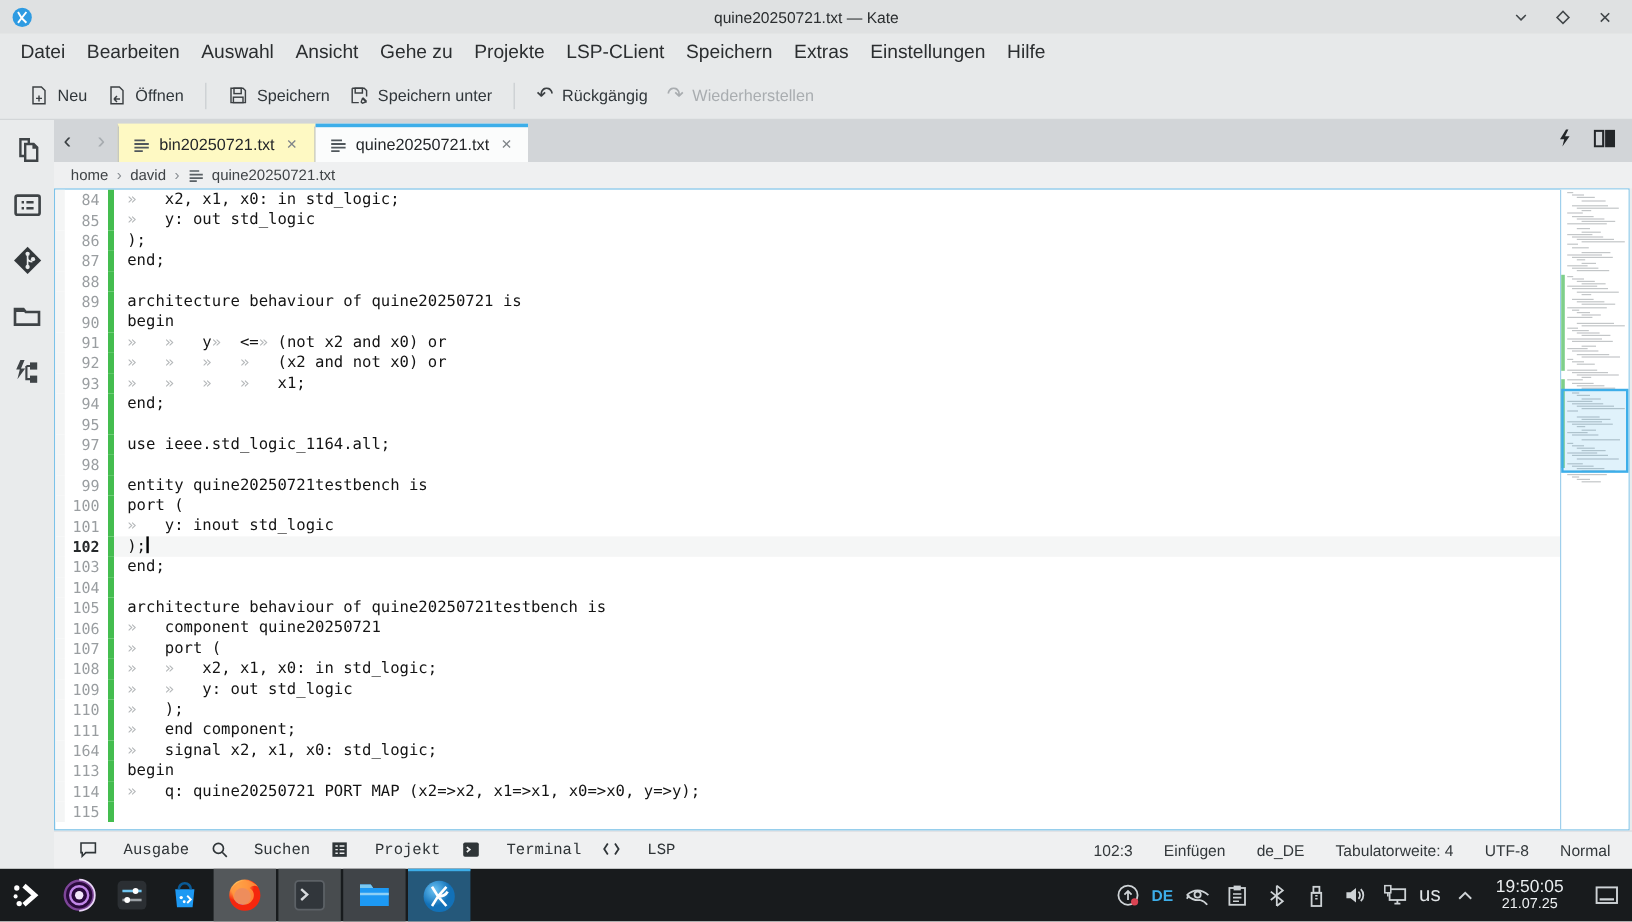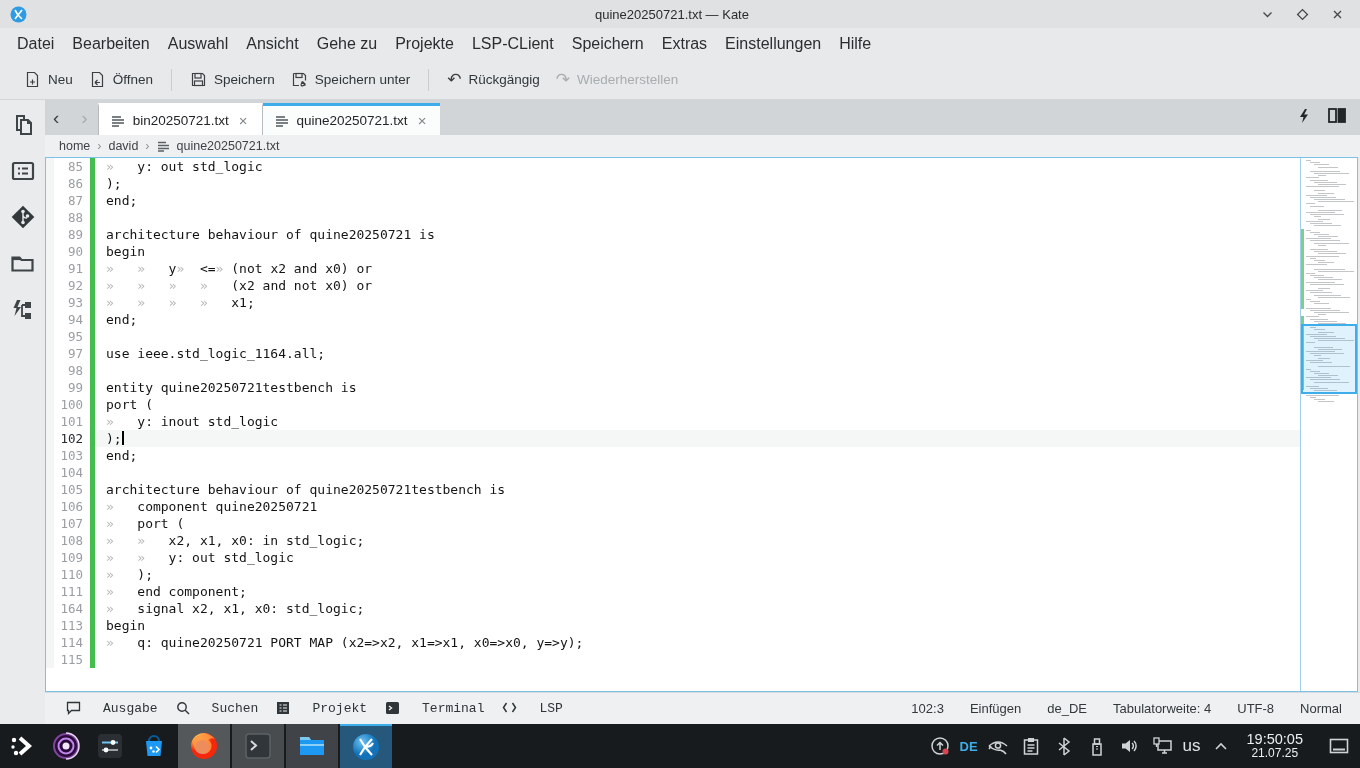--- a/index.html
+++ b/index.html
@@ -30,40 +30,40 @@
   .dock .dicon { width:30px; height:30px; display:flex; align-items:center; justify-content:center; }
 
   .workarea { flex:1 1 auto; display:flex; flex-direction:column; min-width:0; }
 
   
   .tabrow { height:35px; background:#d2d5d8; display:flex; align-items:flex-end; flex:0 0 auto; }
   .navbtns { display:flex; align-items:center; height:100%; padding:0 6px 0 4px; gap:14px; }
   .navbtn { font-size:19px; line-height:1; color:#3a3f42; padding:0 4px; }
   .navbtn.disabled { color:#a7acb0; }
   .tab { height:32px; display:flex; align-items:center; gap:8px; padding:0 12px; font-size:13.5px; color:#232629; border-top:3px solid transparent; }
-  .tab.inactive { background:#ffffff; border-left:1px solid #b7bbbe; border-right:1px solid #b7bbbe; }
+  .tab.inactive { background:#fef9c3; border-left:1px solid #b7bbbe; border-right:1px solid #b7bbbe; }
   .tab.active { background:#fbfcfc; border-top:3px solid #3daee9; }
   .tab .close { color:#81868a; font-size:15px; padding:0 2px; }
   .tabrow-right { margin-left:auto; display:flex; align-items:center; gap:18px; padding-right:14px; height:100%; }
 
   
   .breadcrumb { height:22px; background:#eff0f1; display:flex; align-items:center; padding-left:14px; font-size:12.5px; color:#3f4346; gap:7px; flex:0 0 auto; }
   .crumb-sep { color:#8a8f93; }
   .breadcrumb .fileicon { display:flex; }
 
   
   .editor-frame { flex:1 1 auto; border:1px solid #7cc2e8; background:#ffffff; display:flex; min-height:0; margin-right:2px; position:relative; }
   .code-col { flex:1 1 auto; overflow:hidden; position:relative; }
   .line { display:flex; height:17px; font-family:"DejaVu Sans Mono",monospace; font-size:13px; line-height:17px; }
   .bookmark-margin { width:8px; background:#f4f5f5; flex:0 0 auto; }
   .ln { width:36px; flex:0 0 auto; text-align:right; padding-right:7px; color:#9a9ea1; font-size:12.5px; }
   .chg { width:5px; flex:0 0 auto; background:#44bd4f; }
   .code { flex:1 1 auto; white-space:pre; padding-left:11px; color:#141414; }
   .tabmark { color:#b5b8ba; }
-  .line.current .ln { color:#26292b; font-weight:normal; }
+  .line.current .ln { color:#26292b; font-weight:bold; }
   .line.current .code { background:#f5f6f6; }
   .cursor { display:inline-block; width:2px; height:14px; background:#000; vertical-align:-2px; }
 
   
   .minimap { width:57px; flex:0 0 auto; border-left:1px solid #9fcfec; position:relative; background:#fff; }
   .mm-content { position:absolute; top:2px; left:5px; right:2px; }
   .mm-line { height:1px; margin-bottom:1.18px; background:#c3c6c8; }
   .mm-green { position:absolute; left:0; width:3px; background:#7fcf8a; }
   .mm-viewport { position:absolute; left:0; right:0; height:70px; background:rgba(61,174,233,.16); border:2px solid #3daee9; }
 
@@ -256,20 +256,26 @@
         <span class="fileicon">
             <svg width="13" height="11" viewBox="0 0 13 11">
               <path d="M1 1.5 h8 M1 4.5 h11 M1 7.5 h11 M1 10 h6" stroke="#5a6065" stroke-width="1.4"></path>
             </svg>
           </span>
         <span>quine20250721.txt</span>
       </div>
 
       <div class="editor-frame">
         <div class="code-col">
+            <div class="line">
+              <span class="bookmark-margin"></span>
+              <span class="ln">84</span>
+              <span class="chg"></span>
+              <span class="code"><span class="tabmark">»</span>   x2, x1, x0: in std_logic;</span>
+            </div>
             <div class="line">
               <span class="bookmark-margin"></span>
               <span class="ln">85</span>
               <span class="chg"></span>
               <span class="code"><span class="tabmark">»</span>   y: out std_logic</span>
             </div>
             <div class="line">
               <span class="bookmark-margin"></span>
               <span class="ln">86</span>
               <span class="chg"></span>

